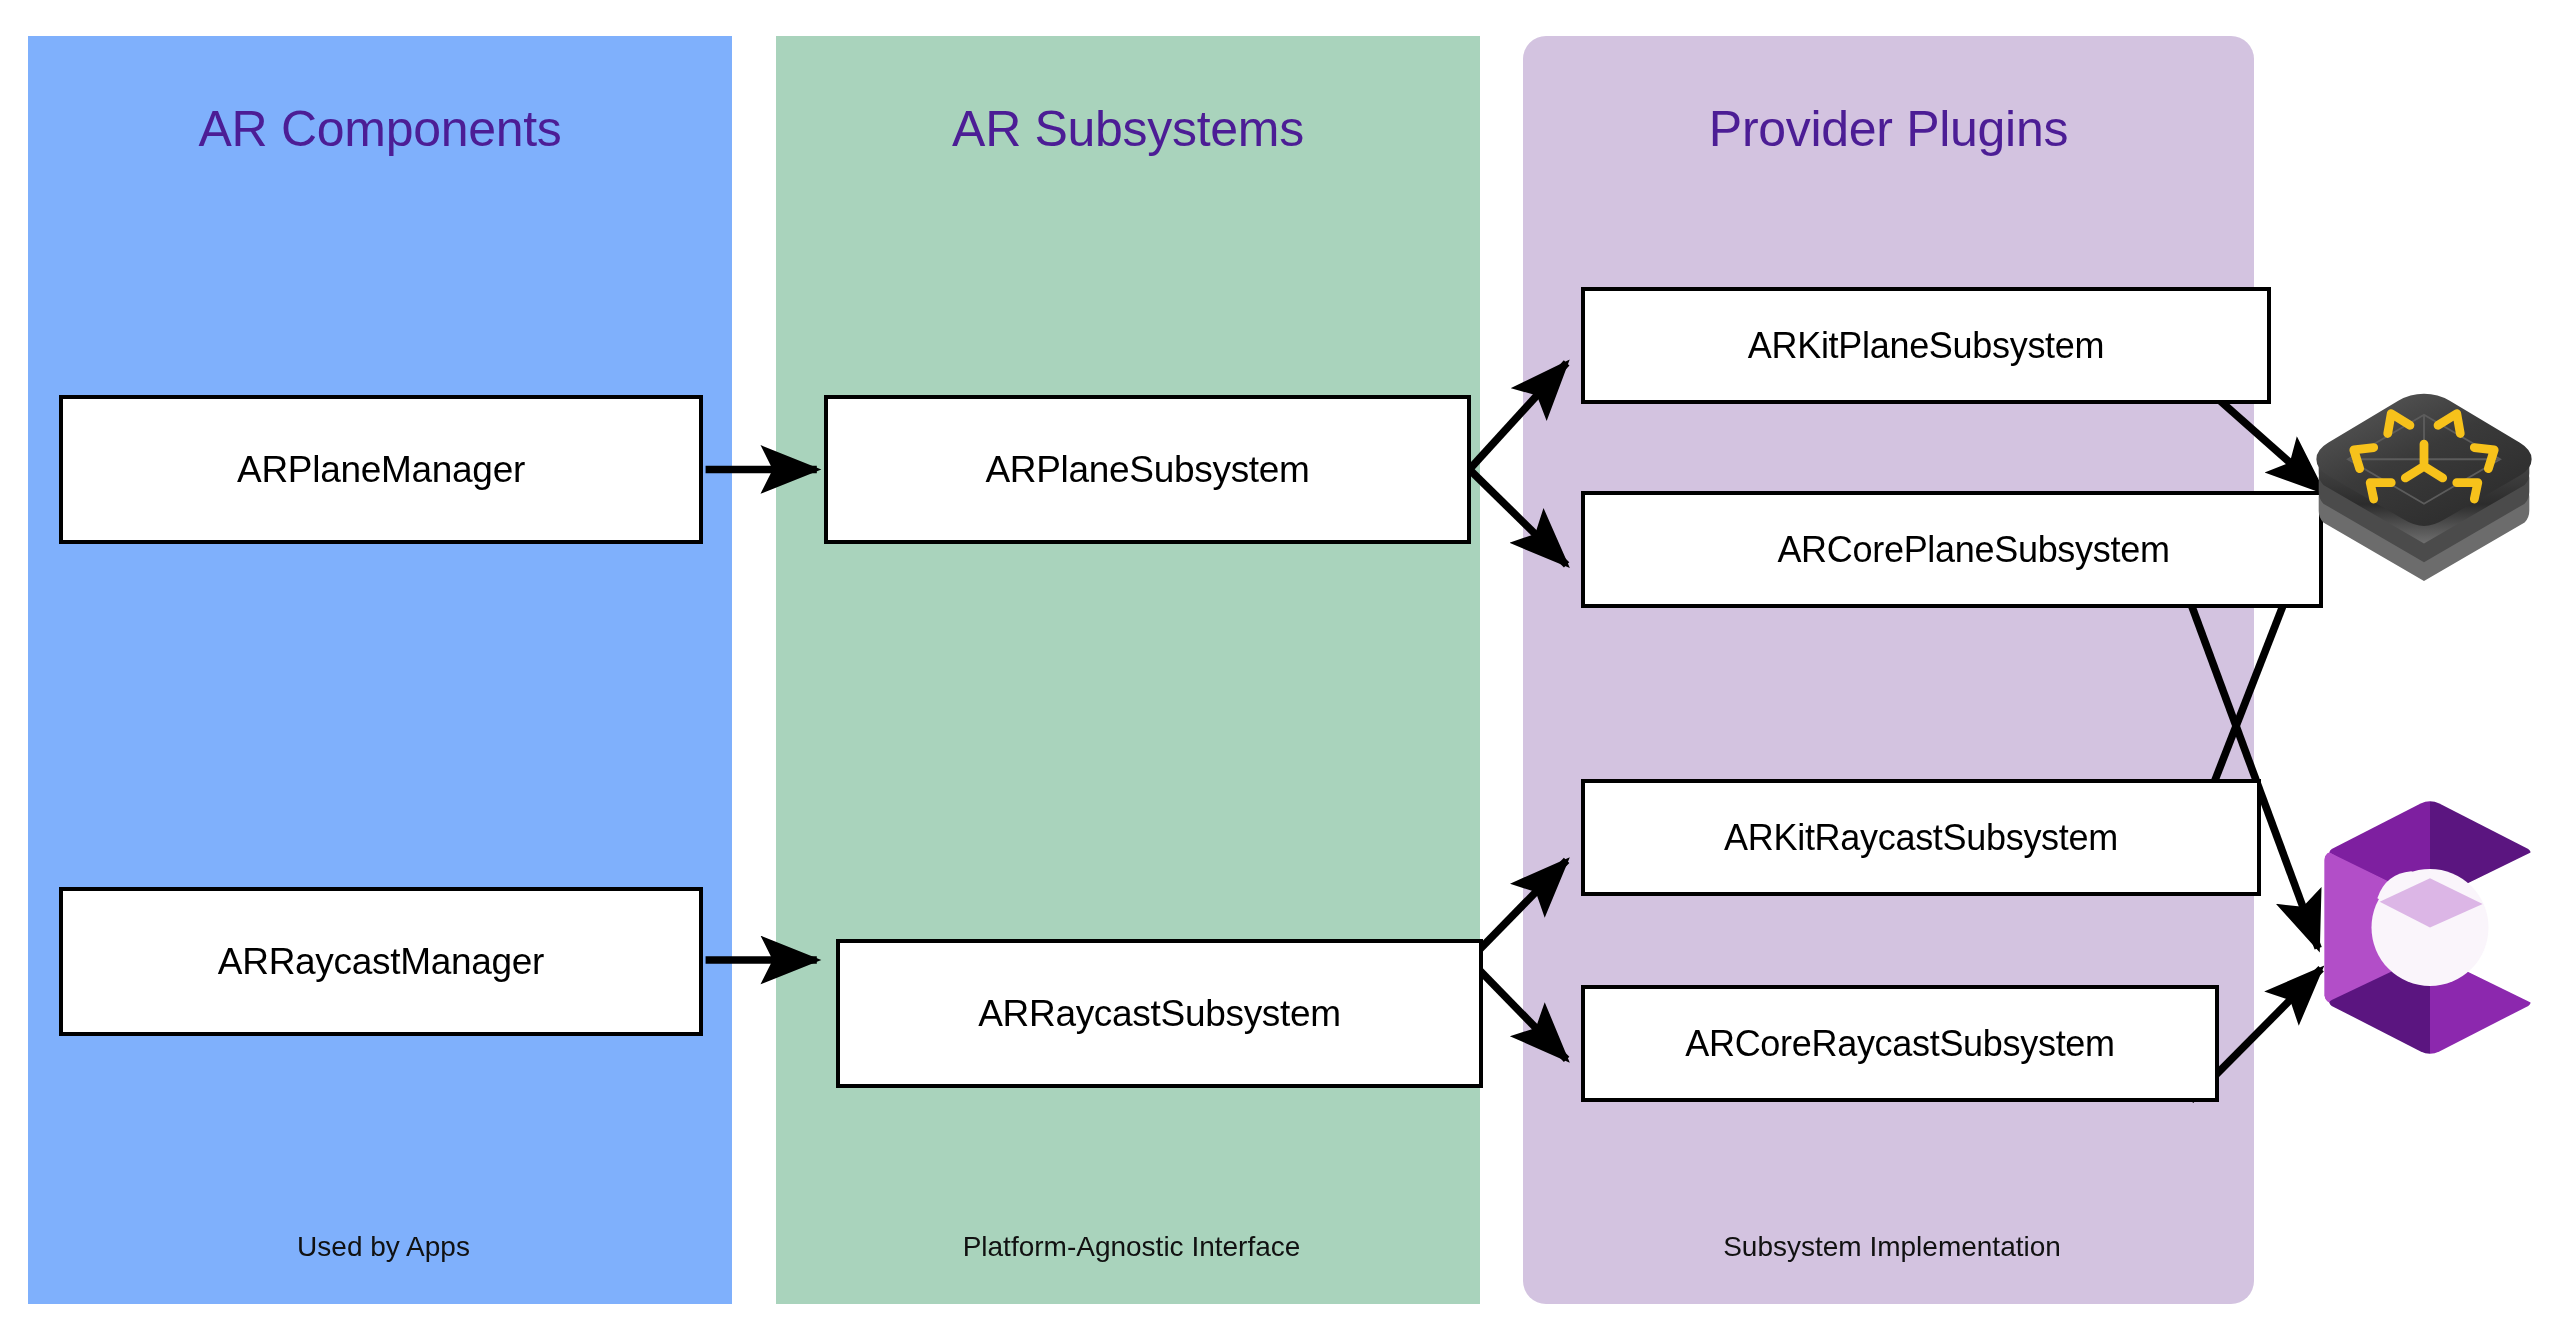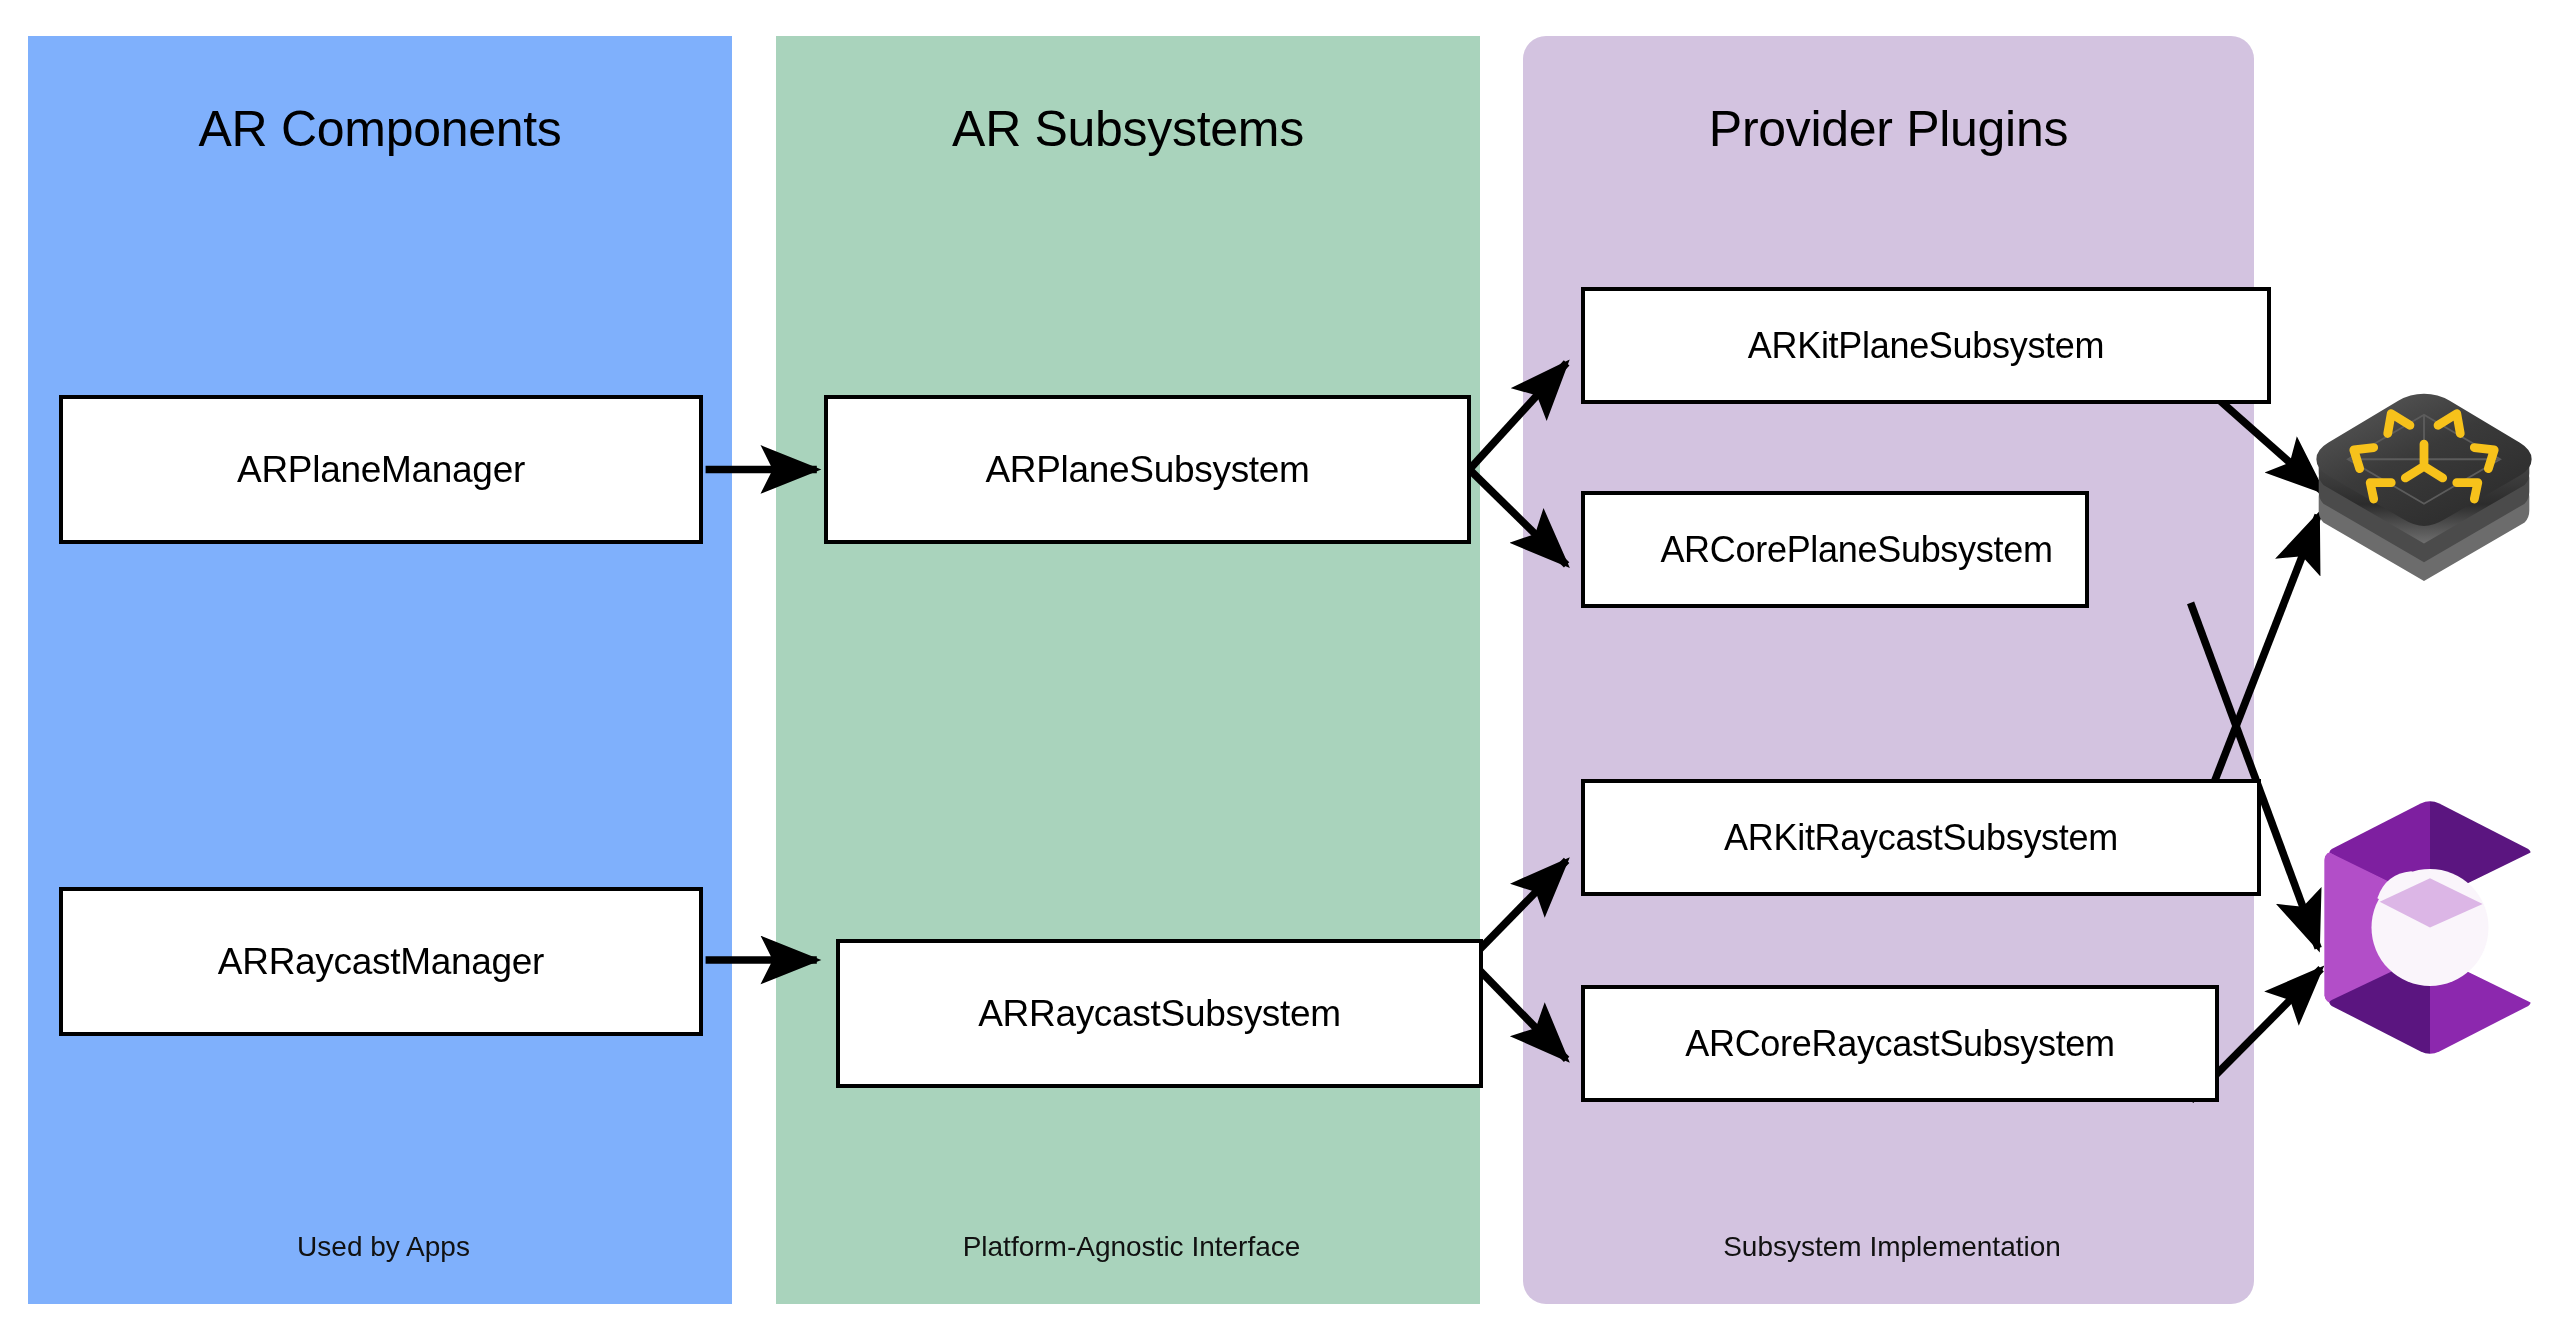--- a/index.html
+++ b/index.html
@@ -2,21 +2,21 @@
 <html style="font-size:9.4px"><head>
 <meta charset="utf-8">
 <style>
   html,body{margin:0;padding:0;background:#ffffff;}
   body{font-family:"Liberation Sans", sans-serif;}
   #stage{position:relative;width:2576px;height:1341px;background:#ffffff;overflow:hidden;}
 
   .panel{position:absolute;}
   .panel-title{
     position:absolute;left:0;right:0;text-align:center;
-    color:#000000;font-weight:400;letter-spacing:-0.3px;
+    color:#4c1d95;font-weight:400;letter-spacing:-0.3px;
     font-family:"Liberation Sans", sans-serif;
   }
   .panel-caption{
     position:absolute;left:0;right:0;text-align:center;
     color:#111111;font-weight:400;
     font-family:"Liberation Sans", sans-serif;
     padding-left:7px;
   }
 
   .node{
@@ -85,21 +85,21 @@
   <div class="node" style="left:824px;top:395px;width:647px;height:149px;">
     <span class="node-label" style="font-size:37px;">ARPlaneSubsystem</span>
   </div>
   <div class="node" style="left:824px;top:939px;width:647px;height:149px;margin-left:12px;">
     <span class="node-label" style="font-size:37px;">ARRaycastSubsystem</span>
   </div>
 
   <div class="node" style="left:1581px;top:287px;width:690px;height:117px;">
     <span class="node-label" style="font-size:36px;">ARKitPlaneSubsystem</span>
   </div>
-  <div class="node" style="left:1581px;top:491px;width:508px;height:117px;padding-left:43px;">
+  <div class="node" style="left:1581px;top:491px;width:742px;height:117px;padding-left:43px;">
     <span class="node-label" style="font-size:36px;">ARCorePlaneSubsystem</span>
   </div>
   <div class="node" style="left:1581px;top:779px;width:680px;height:117px;">
     <span class="node-label" style="font-size:36px;">ARKitRaycastSubsystem</span>
   </div>
   <div class="node" style="left:1581px;top:985px;width:638px;height:117px;">
     <span class="node-label" style="font-size:36px;">ARCoreRaycastSubsystem</span>
   </div>
 
   <div class="logo" style="left:2307px;top:375px;width:234px;height:234px;">

